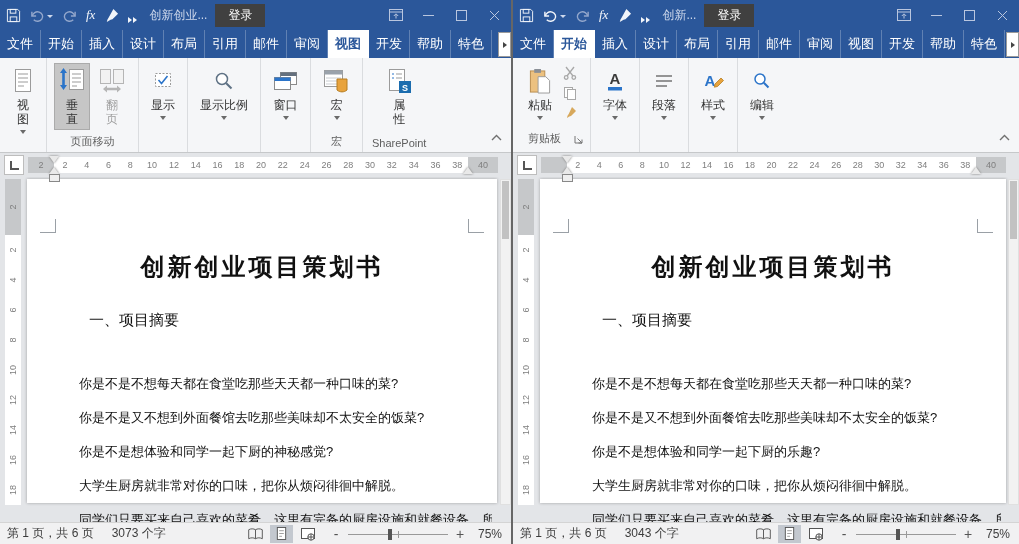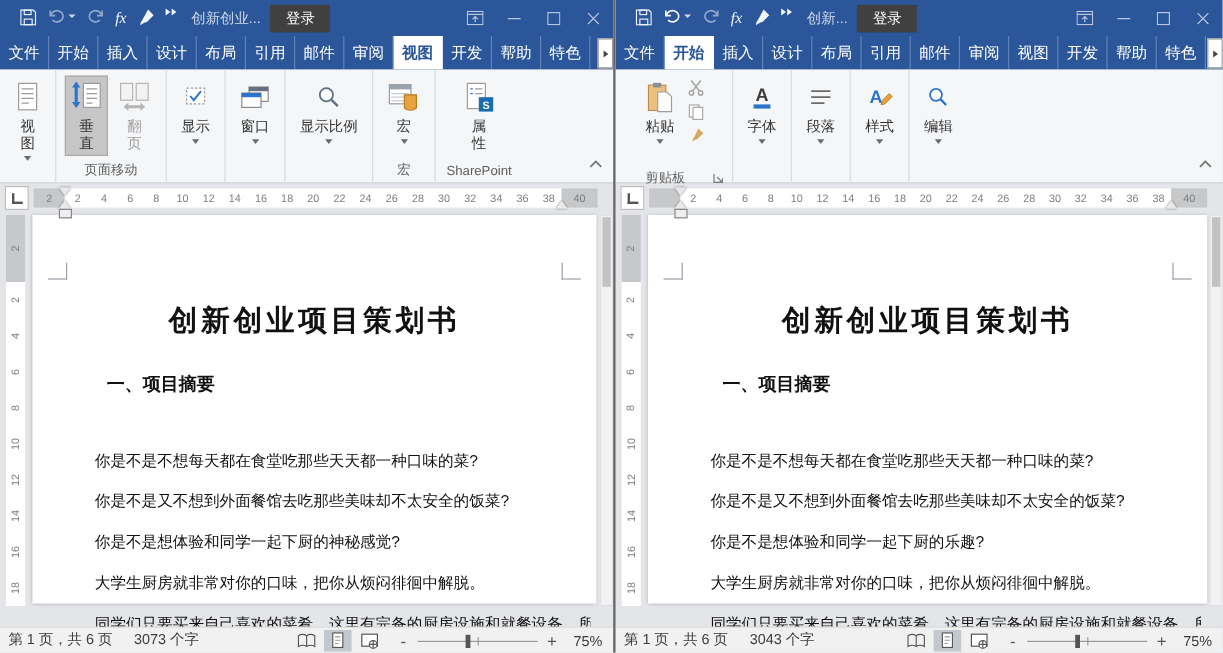--- a/index.html
+++ b/index.html
@@ -4,21 +4,21 @@
 <style>
   html,body{margin:0;padding:0}
   body{width:1019px;height:544px;display:flex;overflow:hidden;background:#e3e5e8;
        font-family:"Liberation Sans","DejaVu Sans",sans-serif;}
   .win{display:flex;flex-direction:column;overflow:hidden;box-sizing:border-box}
   #winL{width:511px}
   #winR{width:508px;border-left:2px solid #666}
 
   
   .titlebar{height:30px;background:#2b579a;display:flex;align-items:center;color:#fff;flex:0 0 auto}
-  .qat{display:flex;align-items:flex-start;gap:9px;padding-left:16px}
+  .qat{display:flex;align-items:flex-end;gap:9px;padding-left:6px}
   .ico{display:inline-flex;align-items:center;justify-content:center;color:#f2f5fa;cursor:default}
   .ico.dim{color:#93a7cc}
   .fxlbl{font-style:italic;font-family:"Liberation Serif","DejaVu Serif",serif;font-size:13px}
   .qcaret{width:0;height:0;border-left:3px solid transparent;border-right:3px solid transparent;border-top:3px solid #cdd8ec;margin-left:2px}
   .more2{display:flex;gap:1px}
   .tri-r{width:0;height:0;border-top:3px solid transparent;border-bottom:3px solid transparent;border-left:4px solid currentColor}
   .doc-title{color:#cfd9ec;font-size:12px;margin:0 8px 0 12px;white-space:nowrap}
   .login-btn{background:#404040;border:none;color:#fff;font-size:12px;padding:3px 13px;font-family:inherit}
   .win-controls{display:flex;margin-left:auto}
   .wc{width:33px;height:30px;display:flex;align-items:center;justify-content:center;color:#b9c6df}
@@ -70,21 +70,21 @@
   .vruler{position:absolute;left:5px;top:2px;width:16px;height:326px;background:#fff;font-size:9px;color:#7e7e7e;display:flex;flex-direction:column}
   .vm{height:56px;background:#c6c8ca;display:flex;align-items:center;justify-content:center}
   .vm span,.vnum{transform:rotate(-90deg);display:block}
   .vnums{flex:1;display:flex;flex-direction:column}
   .vnum-cell{flex:1;display:flex;align-items:center;justify-content:center}
   .page{position:absolute;left:27px;top:2px;width:470px;height:324px;background:#fff;box-shadow:0 0 3px rgba(0,0,0,.3)}
   #winR .page{width:466px}
   .crop-l{position:absolute;left:13px;top:40px;width:15px;height:13px;border-right:1px solid #9aa0a6;border-bottom:1px solid #9aa0a6}
   .crop-r{position:absolute;right:13px;top:40px;width:15px;height:13px;border-left:1px solid #9aa0a6;border-bottom:1px solid #9aa0a6}
   .pg-title{position:absolute;top:72px;left:0;right:0;text-align:center;font-size:24px;font-weight:bold;color:#111;letter-spacing:3px;white-space:nowrap}
-  .pg-heading{position:absolute;top:132px;left:62px;font-size:15px;font-weight:bold;color:#111}
+  .pg-heading{position:absolute;top:132px;left:62px;font-size:15px;font-weight:normal;color:#111}
   .paras{position:absolute;top:196px;left:52px;right:5px}
   .paras p{margin:0 0 16px;font-size:13px;color:#111;white-space:nowrap;overflow:hidden}
   .vscroll{position:absolute;top:2px;right:0;width:11px;height:326px;background:#f2f2f2;border:1px solid #e0e0e0;box-sizing:border-box}
   .vthumb{margin:1px;height:58px;background:#c2c2c2}
 
   
   .statusbar{height:22px;background:#f1f1f2;border-top:1px solid #d4d4d4;display:flex;align-items:center;font-size:12px;color:#3c3c3c;flex:0 0 auto;padding:0 7px;box-sizing:border-box}
   .sb-item{margin-right:18px;white-space:nowrap}
   .sb-views{display:flex;gap:3px;margin-left:auto;margin-right:12px}
   .sb-ico{width:23px;height:18px;display:flex;align-items:center;justify-content:center}
@@ -246,40 +246,40 @@
               <path d="M5.5 9l3 3.5L14.5 5" stroke="#2b74c9" fill="none" stroke-width="1.6"></path>
             </svg>
           </span>
         <span class="lbl">显示</span>
           <i class="caret"></i>
       </div>
     </div>
     <div class="rgroup">
       <div class="rbtn">
         <span class="ricon">
+            <svg width="22" height="22" viewBox="0 0 22 22">
+              <circle cx="9" cy="9" r="5.5" fill="#fff" stroke="#5f7285" stroke-width="1.5"></circle>
+              <line x1="13.2" y1="13.2" x2="18.5" y2="18.5" stroke="#5f7285" stroke-width="2"></line>
+            </svg>
+          </span>
+        <span class="lbl">显示比例</span>
+          <i class="caret"></i>
+      </div>
+    </div>
+    <div class="rgroup">
+      <div class="rbtn">
+        <span class="ricon">
             <svg width="25" height="21" viewBox="0 0 25 21">
               <rect x="7.5" y="1.5" width="16" height="12" fill="#fff" stroke="#8a8a8a"></rect>
               <rect x="7.5" y="1.5" width="16" height="3.5" fill="#64707e"></rect>
               <rect x="1.5" y="6.5" width="16" height="12" fill="#fff" stroke="#8a8a8a"></rect>
               <rect x="1.5" y="6.5" width="16" height="3.5" fill="#2b74c9"></rect>
             </svg>
           </span>
         <span class="lbl">窗口</span>
-          <i class="caret"></i>
-      </div>
-    </div>
-    <div class="rgroup">
-      <div class="rbtn">
-        <span class="ricon">
-            <svg width="22" height="22" viewBox="0 0 22 22">
-              <circle cx="9" cy="9" r="5.5" fill="#fff" stroke="#5f7285" stroke-width="1.5"></circle>
-              <line x1="13.2" y1="13.2" x2="18.5" y2="18.5" stroke="#5f7285" stroke-width="2"></line>
-            </svg>
-          </span>
-        <span class="lbl">显示比例</span>
           <i class="caret"></i>
       </div>
     </div>
     <div class="rgroup">
       <div class="rbtn">
         <span class="ricon">
             <svg width="27" height="25" viewBox="0 0 27 25">
               <rect x="1.5" y="1.5" width="18" height="16" fill="#fff" stroke="#9b9b9b"></rect>
               <rect x="1.5" y="1.5" width="18" height="4" fill="#9aa2ab"></rect>
               <g stroke="#c9cdd2">
@@ -573,21 +573,21 @@
               </svg>
             </span>
           <span class="sico">
               <svg width="14" height="14" viewBox="0 0 14 14">
                 <path fill="#d7a85c" d="M9 1l4 4-5 5-1.7.4L4 12l.5-2.2L5.7 8z"></path>
               </svg>
             </span>
         </div>
       </div>
       <div class="glabel-row">
-        <span class="glabel" style="margin:18px;padding:0">剪贴板</span>
+        <span class="glabel" style="margin:8px;padding:0">剪贴板</span>
         <span><svg width="9" height="9" viewBox="0 0 9 9">
               <path d="M1 1v7h7" fill="none" stroke="#777"></path>
               <path d="M3.5 3.5L8 8M8 4.5V8H4.5" fill="none" stroke="#777"></path>
             </svg></span>
       </div>
     </div>
     <div class="rgroup">
       <div class="rbtn">
         <span class="ricon">
             <svg width="22" height="24" viewBox="0 0 22 24">

